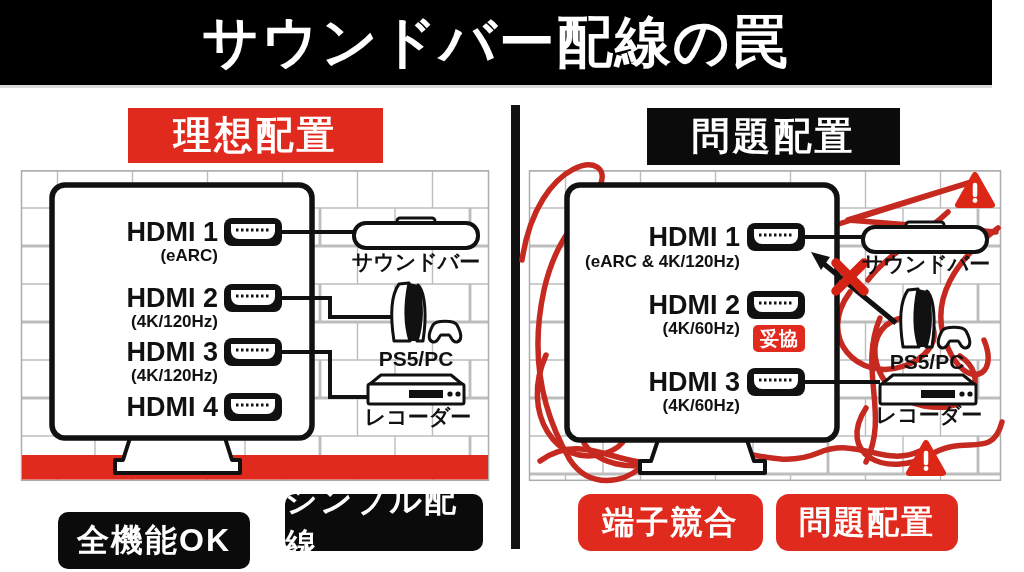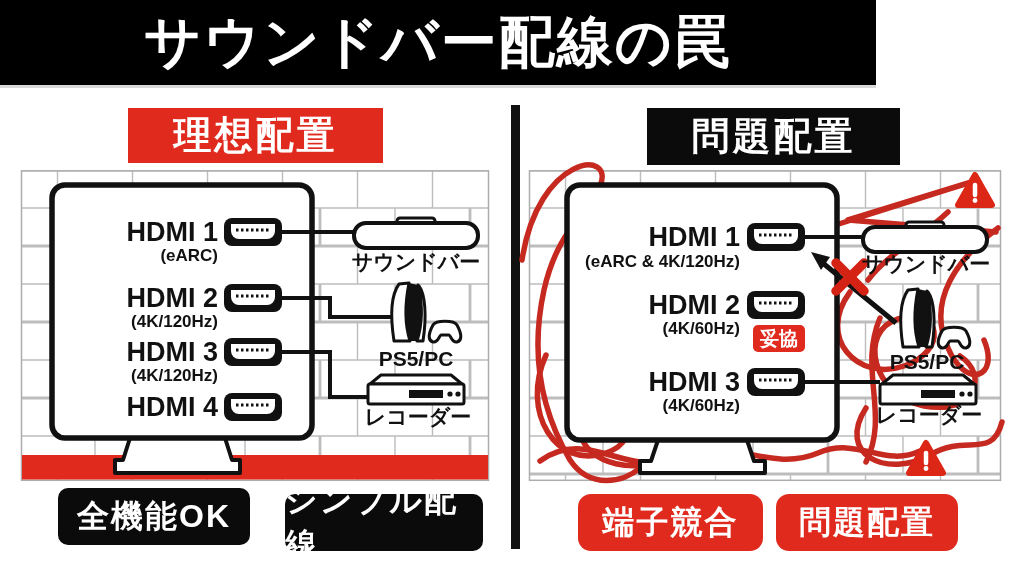--- a/index.html
+++ b/index.html
@@ -1,32 +1,32 @@
 <!DOCTYPE html>
 <html><head>
 <meta charset="utf-8">
 <style>
   html,body{margin:0;padding:0;background:#ffffff;font-family:"Liberation Sans",sans-serif;}
   .stage{position:relative;width:1024px;height:572px;background:#ffffff;overflow:hidden;}
-  .title-bar{position:absolute;left:0;top:0;width:876px;height:88px;background:#000000;
+  .title-bar{position:absolute;left:0;top:0;width:992px;height:88px;background:#000000;
     display:flex;align-items:center;justify-content:center;border-bottom:3px solid #d9d9d9;box-sizing:border-box;}
   .title-text{color:#ffffff;font-size:56px;font-weight:900;letter-spacing:2px;}
   .divider{position:absolute;left:511px;top:105px;width:9px;height:444px;background:#111111;}
   .panel-header{position:absolute;display:flex;align-items:center;justify-content:center;
     color:#ffffff;font-weight:900;font-size:38px;letter-spacing:3px;}
   .hdr-left{left:128px;top:108px;width:255px;height:55px;background:#e12a1e;}
   .hdr-right{left:647px;top:108px;width:253px;height:57px;background:#0b0b0b;}
   .diagram{position:absolute;overflow:visible;}
   .dg-left{left:20px;top:170px;}
   .dg-right{left:528px;top:170px;}
   .badge{position:absolute;height:57px;border-radius:10px;display:flex;align-items:center;
     justify-content:center;color:#ffffff;font-weight:900;font-size:32px;letter-spacing:2px;}
   .badge-black{background:#0b0b0b;}
   .badge-red{background:#e12a1e;border-radius:13px;}
-  .b1{left:58px;top:488px;width:192px;}
+  .b1{left:58px;top:512px;width:192px;}
   .b2{left:262px;top:494px;width:198px;margin-left:23px;}
   .b3{left:578px;top:494px;width:185px;}
   .b4{left:776px;top:494px;width:182px;}
   svg text{font-family:"Liberation Sans",sans-serif;}
   .hdmi-main{font-size:27px;font-weight:800;fill:#111111;}
   .hdmi-sub{font-size:17px;font-weight:700;fill:#111111;}
   .dev-label{font-size:21px;font-weight:800;fill:#111111;text-anchor:middle;}
   .tag-text{font-size:19px;font-weight:800;fill:#ffffff;text-anchor:middle;}
   .wire{stroke:#111111;stroke-width:4;fill:none;}
   .cable{stroke:#c6291f;stroke-width:5.5;fill:none;stroke-linecap:round;stroke-linejoin:round;}

